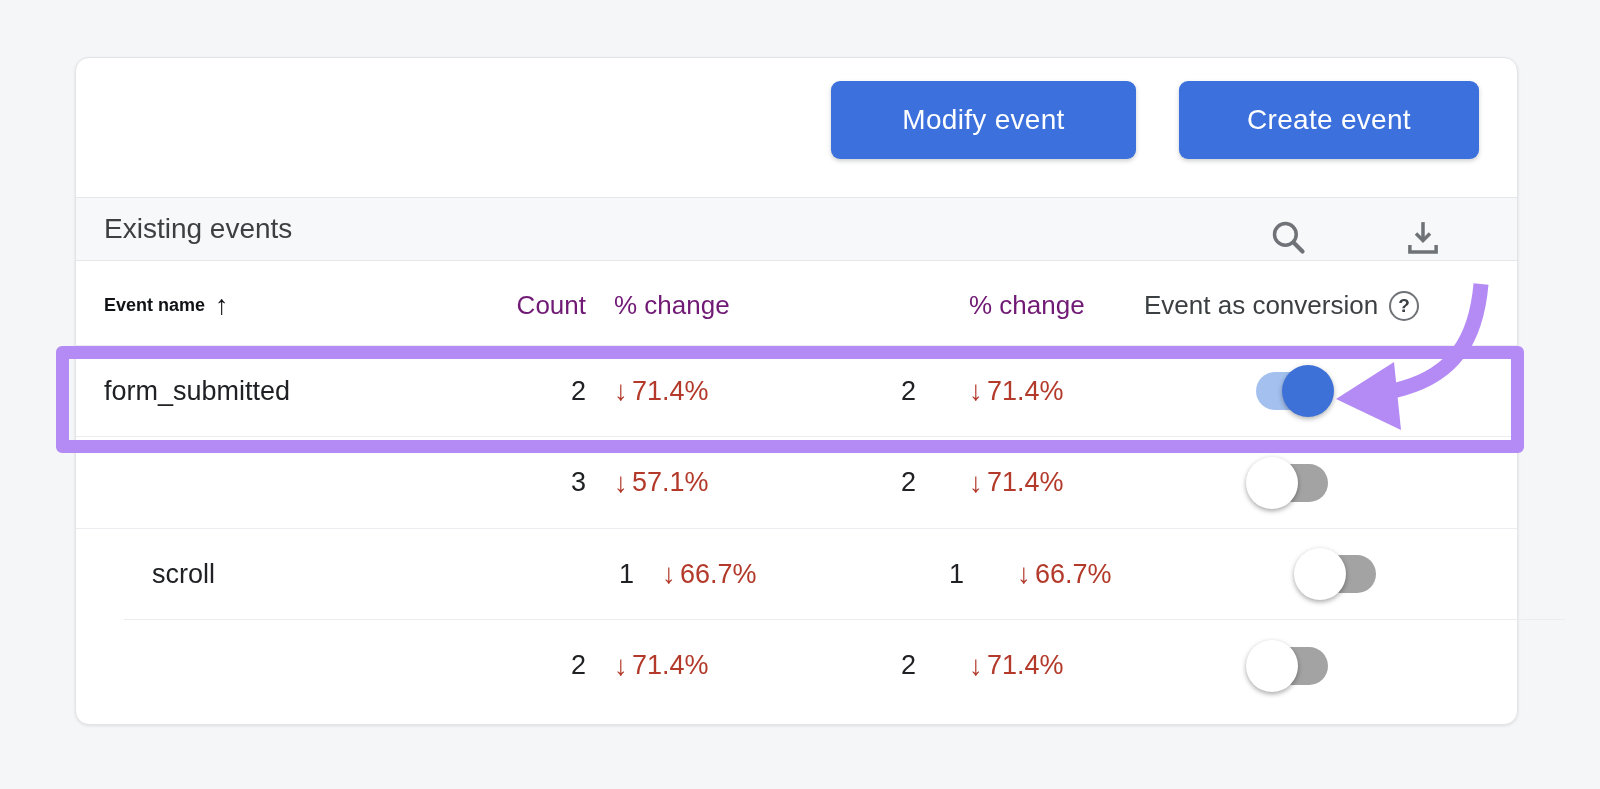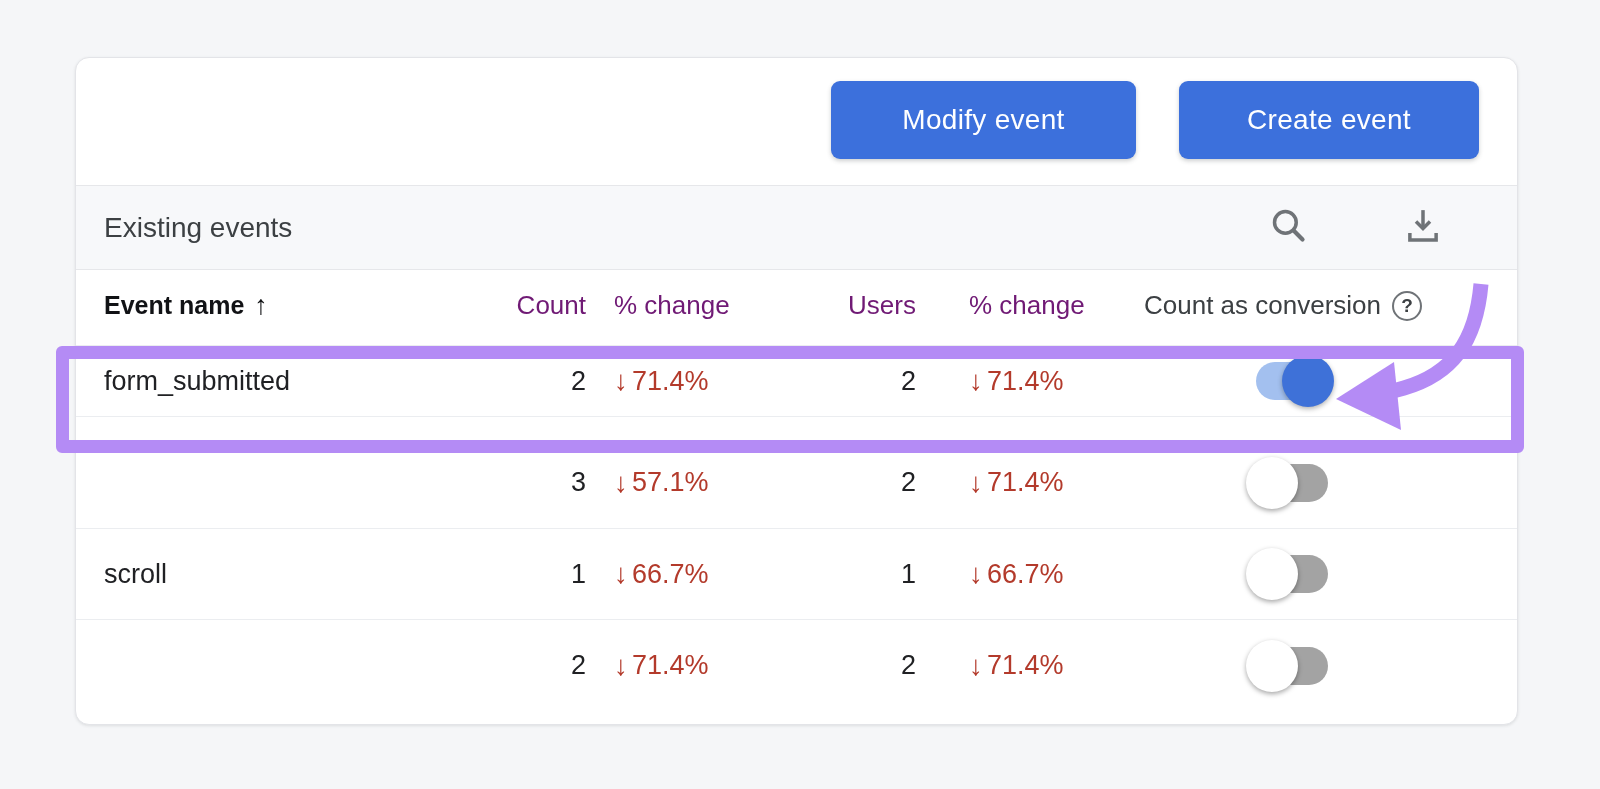--- a/index.html
+++ b/index.html
@@ -29,60 +29,60 @@
     font-family: "Liberation Sans", "DejaVu Sans", sans-serif;
     font-size: 28px; font-weight: 500; letter-spacing: .3px;
     cursor: pointer;
     box-shadow: 0 2px 4px rgba(60,64,67,.25);
   }
   .btn.modify { left: 755px; width: 305px; }
   .btn.create { left: 1103px; width: 300px; }
 
   
   .section-bar {
-    position: absolute; left: 0; top: 127px; width: 100%; height: 85px;
+    position: absolute; left: 0; top: 139px; width: 100%; height: 64px;
     background: #f7f8fa;
     border-top: 1px solid #e6e7ea; border-bottom: 1px solid #e6e7ea;
   }
   .section-title {
     position: absolute; left: 28px; top: 0; height: 100%;
     display: flex; align-items: center;
     font-size: 28px; color: #3c4043;
   }
   .icon-btn {
     position: absolute; top: 17px; width: 48px; height: 48px;
     display: flex; align-items: center; justify-content: center;
     cursor: pointer; border-radius: 50%;
   }
   .icon-btn.search { left: 1188px; }
   .icon-btn.download { left: 1323px; }
   .icon-btn svg { width: 42px; height: 42px; stroke: #6f7377; fill: none; stroke-width: 2; }
 
   
   .trow { position: absolute; left: 0; width: 100%; }
   .thead { top: 208px; height: 80px; border-bottom: 1px solid #ebedf0; }
-  .r0 { top: 288px; height: 71px; border-bottom: 1px solid #ebedf0; }
+  .r0 { top: 288px; height: 91px; border-bottom: 1px solid #ebedf0; }
   .r1 { top: 379px; height: 92px; border-bottom: 1px solid #ebedf0; }
-  .r2 { top: 471px; height: 91px; border-bottom: 1px solid #ebedf0; }
+  .r2 { top: 471px; height: 91px; border-bottom: 1px solid #ebedf0; margin-left: 48px; }
   .r3 { top: 562px; height: 91px; }
 
   .cell {
     position: absolute; top: 0; height: 100%;
     display: flex; align-items: center;
     font-size: 27px; color: #202124; white-space: nowrap;
   }
   .col-name   { left: 28px; }
   .col-count  { left: 375px; width: 135px; justify-content: flex-end; }
   .col-change { left: 538px; width: 170px; }
   .col-users  { left: 712px; width: 128px; justify-content: flex-end; }
   .col-change2{ left: 893px; width: 170px; }
   .col-conv   { left: 1068px; }
 
   .th { color: #701a75; font-size: 26px; }
-  .th-name { color: #111215; font-weight: bold; font-size: 25px; }
+  .th-name { color: #111215; font-weight: bold; font-size: 18px; }
   .sort-arrow { font-weight: bold; color: #111215; margin-left: 10px; font-size: 27px; }
   .th-conv { color: #3c4043; }
   .help-circle {
     display: inline-flex; align-items: center; justify-content: center;
     width: 30px; height: 30px; margin-left: 11px;
     border: 2px solid #6f7377; border-radius: 50%;
     font-size: 19px; font-weight: bold; color: #3c4043;
   }
 
   .neg { color: #b33a2b; }
@@ -150,24 +150,23 @@
       </div>
     </div>
 
     <div class="trow thead">
       <div class="cell col-name">
         <span class="th-name">Event name</span>
         <span class="sort-arrow">↑</span>
       </div>
       <div class="cell col-count th">Count</div>
       <div class="cell col-change th">% change</div>
-      <div class="cell col-users th">Users</div>
       <div class="cell col-change2 th">% change</div>
       <div class="cell col-conv th th-conv">
-        <span>Count as conversion</span>
+        <span>Event as conversion</span>
         <span class="help-circle">?</span>
       </div>
     </div>
 
     <div class="trow r0">
       <div class="cell col-name">form_submitted</div>
       <div class="cell col-count">2</div>
       <div class="cell col-change neg">
         <span class="down-arrow">↓</span>
         <span>71.4%</span>

